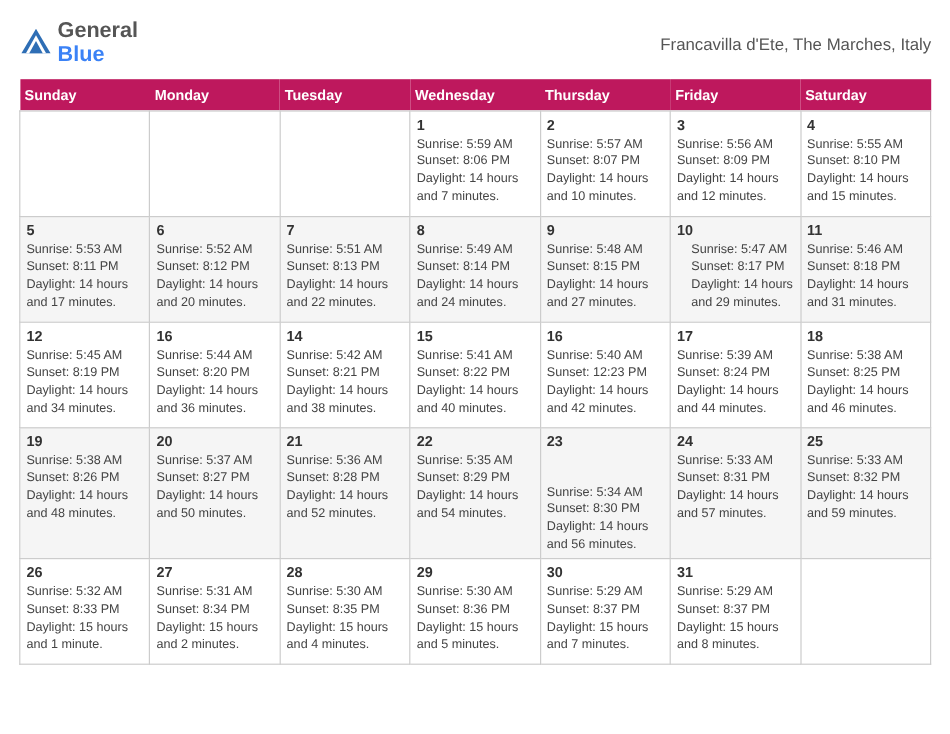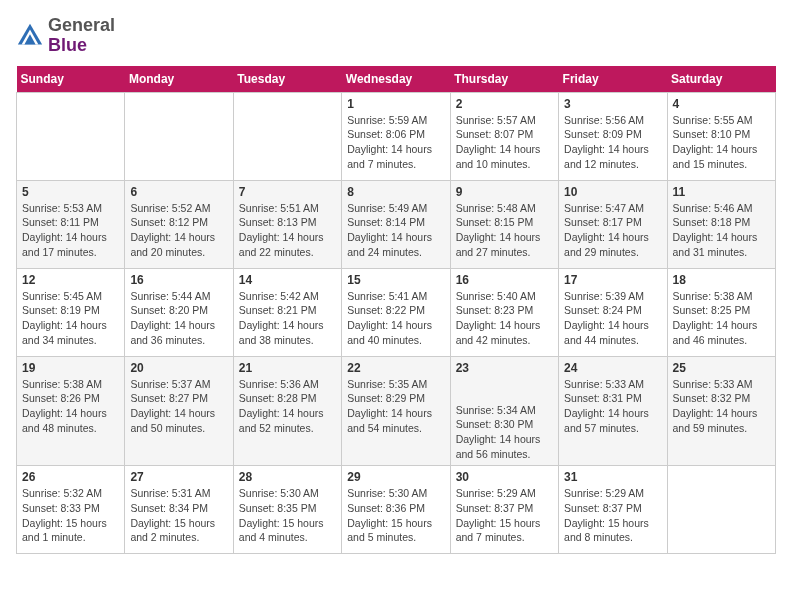--- a/index.html
+++ b/index.html
@@ -19,21 +19,21 @@
     .logo {
       display: flex;
       align-items: center;
     }
     .logo-text {
       font-size: 18px;
       font-weight: bold;
       line-height: 1.1;
     }
     .logo-general { color: #555; }
-    .logo-blue { color: #701a75; }
+    .logo-blue { color: #3b82f6; }
     .logo-icon {
       width: 28px;
       height: 28px;
       margin-right: 4px;
     }
     .title-block {
       text-align: right;
     }
     .month-title {
       font-size: 36px;
@@ -96,20 +96,21 @@
       <polygon points="15,2 28,24 2,24" fill="#2e6eb5"></polygon>
       <polygon points="15,8 24,24 6,24" fill="#fff"></polygon>
       <polygon points="15,13 21,24 9,24" fill="#2e6eb5"></polygon>
     </svg>
     <div class="logo-text">
       <div class="logo-general">General</div>
       <div class="logo-blue">Blue</div>
     </div>
   </div>
   <div class="title-block">
+    <div class="subtitle">Francavilla d'Ete, The Marches, Italy</div>
   </div>
 </div>
 
 <table>
   <thead>
     <tr>
     <th>Sunday</th>
         <th>Monday</th>
         <th>Tuesday</th>
         <th>Wednesday</th>
@@ -183,21 +184,21 @@
         </td>
         <td>
           <div class="day-num">9</div>
           <div class="day-info" style="white-space: pre-line;">Sunrise: 5:48 AM
 Sunset: 8:15 PM
 Daylight: 14 hours
 and 27 minutes.</div>
         </td>
         <td>
           <div class="day-num">10</div>
-          <div class="day-info" style="white-space: pre-line;">Sunrise: 5:47 AM
+          <div class="day-info" style="white-space: pre-line; margin-left: 12px;">Sunrise: 5:47 AM
 Sunset: 8:17 PM
 Daylight: 14 hours
 and 29 minutes.</div>
         </td>
         <td>
           <div class="day-num">11</div>
           <div class="day-info" style="white-space: pre-line;">Sunrise: 5:46 AM
 Sunset: 8:18 PM
 Daylight: 14 hours
 and 31 minutes.</div>
@@ -228,21 +229,21 @@
         <td>
           <div class="day-num">15</div>
           <div class="day-info" style="white-space: pre-line;">Sunrise: 5:41 AM
 Sunset: 8:22 PM
 Daylight: 14 hours
 and 40 minutes.</div>
         </td>
         <td>
           <div class="day-num">16</div>
           <div class="day-info" style="white-space: pre-line;">Sunrise: 5:40 AM
-Sunset: 8:23 PM
+Sunset: 12:23 PM
 Daylight: 14 hours
 and 42 minutes.</div>
         </td>
         <td>
           <div class="day-num">17</div>
           <div class="day-info" style="white-space: pre-line;">Sunrise: 5:39 AM
 Sunset: 8:24 PM
 Daylight: 14 hours
 and 44 minutes.</div>
         </td>

